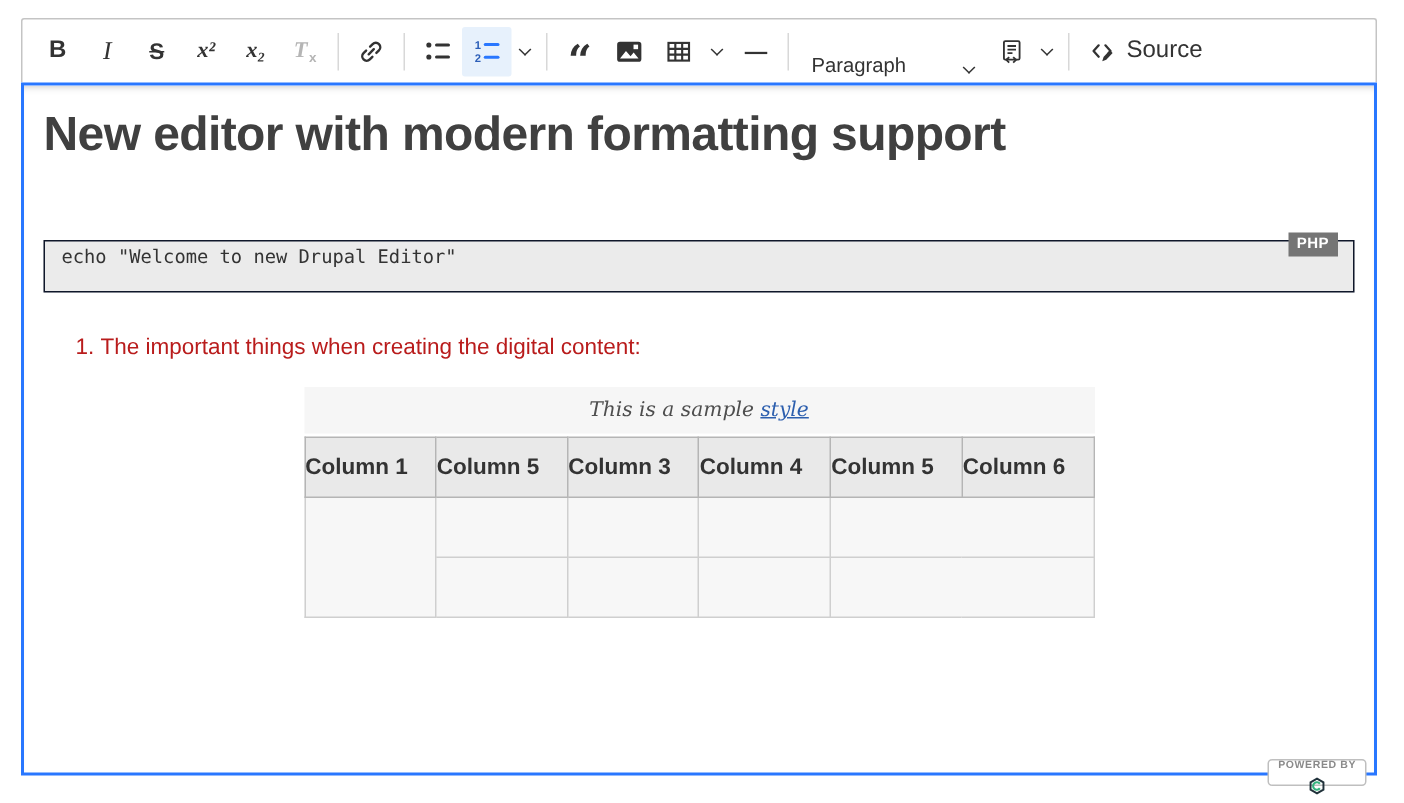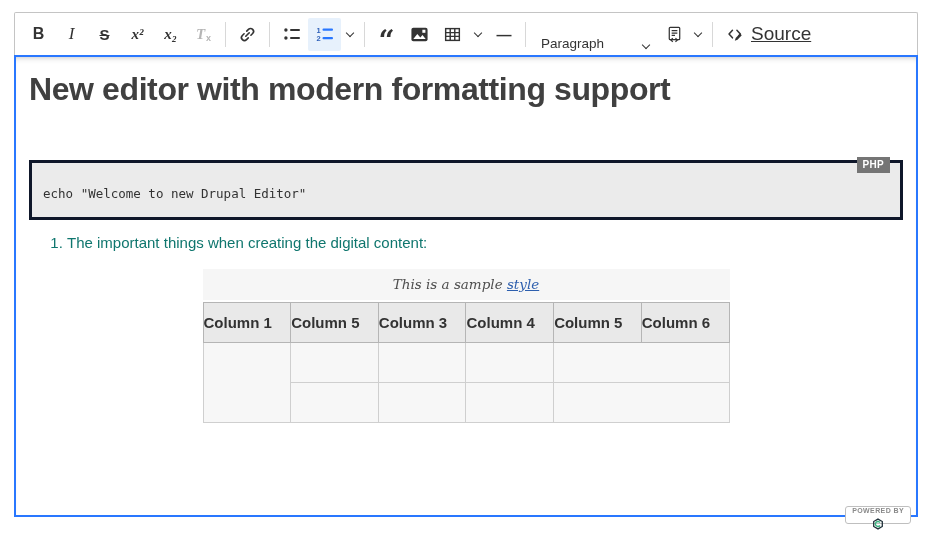--- a/index.html
+++ b/index.html
@@ -23,33 +23,33 @@
   .glyph-tx-sub { font-size:9px; font-weight:700; margin-top:7px; margin-left:-1px; }
   .glyph-quote { font-family:"DejaVu Serif", serif; font-size:28px; font-weight:bold; line-height:8px; padding-top:13px; }
   .glyph-hline { font-weight:bold; font-size:15px; letter-spacing:-1px; }
   .chev { width:9px; height:9px; position:relative; flex:0 0 auto; }
   .chev::before { content:""; position:absolute; left:1.5px; top:0.5px; width:5px; height:5px;
     border-right:1.6px solid #333; border-bottom:1.6px solid #333; transform:rotate(45deg); }
   .chev-btn { min-width:18px; width:18px; }
   .dropdown-paragraph { width:128px; height:33px; display:flex; align-items:flex-end;
     justify-content:space-between; padding:0 9px 0 10px; color:#333; font-size:13.5px;
     border-radius:2px; cursor:pointer; flex:0 0 auto; }
-  .source-btn { padding:0 8px; gap:6px; font-size:19px;text-decoration:underline; }
+  .source-btn { padding:0 8px; gap:6px; font-size:16px; }
 
   
   .content { position:relative; background:#fff; border:2px solid #2977ff; height:462px;
     padding:0 13px; box-shadow: inset 0 5px 6px -5px rgba(0,0,0,.28); }
   .doc-heading { margin-top:15px; font-size:32px; font-weight:800; letter-spacing:-0.4px;
     color:#404040; line-height:1.1; }
-  .code-block { position:relative; margin-top:53px; background:#ebebeb; border:3px solid #0f172a;
-    padding:23px 11px 16px; font-family:"DejaVu Sans Mono", monospace; font-size:12.5px; color:#333; }
+  .code-block { position:relative; margin-top:53px; background:#ebebeb; border:1px solid #0f172a;
+    padding:2px 11px 16px; font-family:"DejaVu Sans Mono", monospace; font-size:12.5px; color:#333; }
   .code-lang { position:absolute; top:-6px; right:10px; background:#757575; color:#fff;
     font-family:"Liberation Sans", sans-serif; font-size:10px; font-weight:bold;
     padding:2px 6px 3px; letter-spacing:.3px; }
-  ol.main-list { margin-top:9px; padding-left:38px; color:#0f766e; font-size:15px; }
+  ol.main-list { margin-top:23px; padding-left:38px; color:#b91c1c; font-size:15px; }
   ol.main-list > li { line-height:27px; }
   ol.sub-list { list-style-type:lower-alpha; padding-left:68px; }
   ol.sub-list > li { line-height:27px; }
 
   
   figure.table-figure { width:527px; margin:13px auto 0; }
   .table-caption { background:#f6f6f6; text-align:center; padding:7px 0 8px;
     font-family:"DejaVu Serif", serif; font-style:italic; font-size:13.5px; color:#4e4e4e; }
   .table-caption a { color:#2d5fae; text-decoration:underline; }
   table.doc-table { width:100%; border-collapse:collapse; table-layout:fixed; margin-top:2px; }

